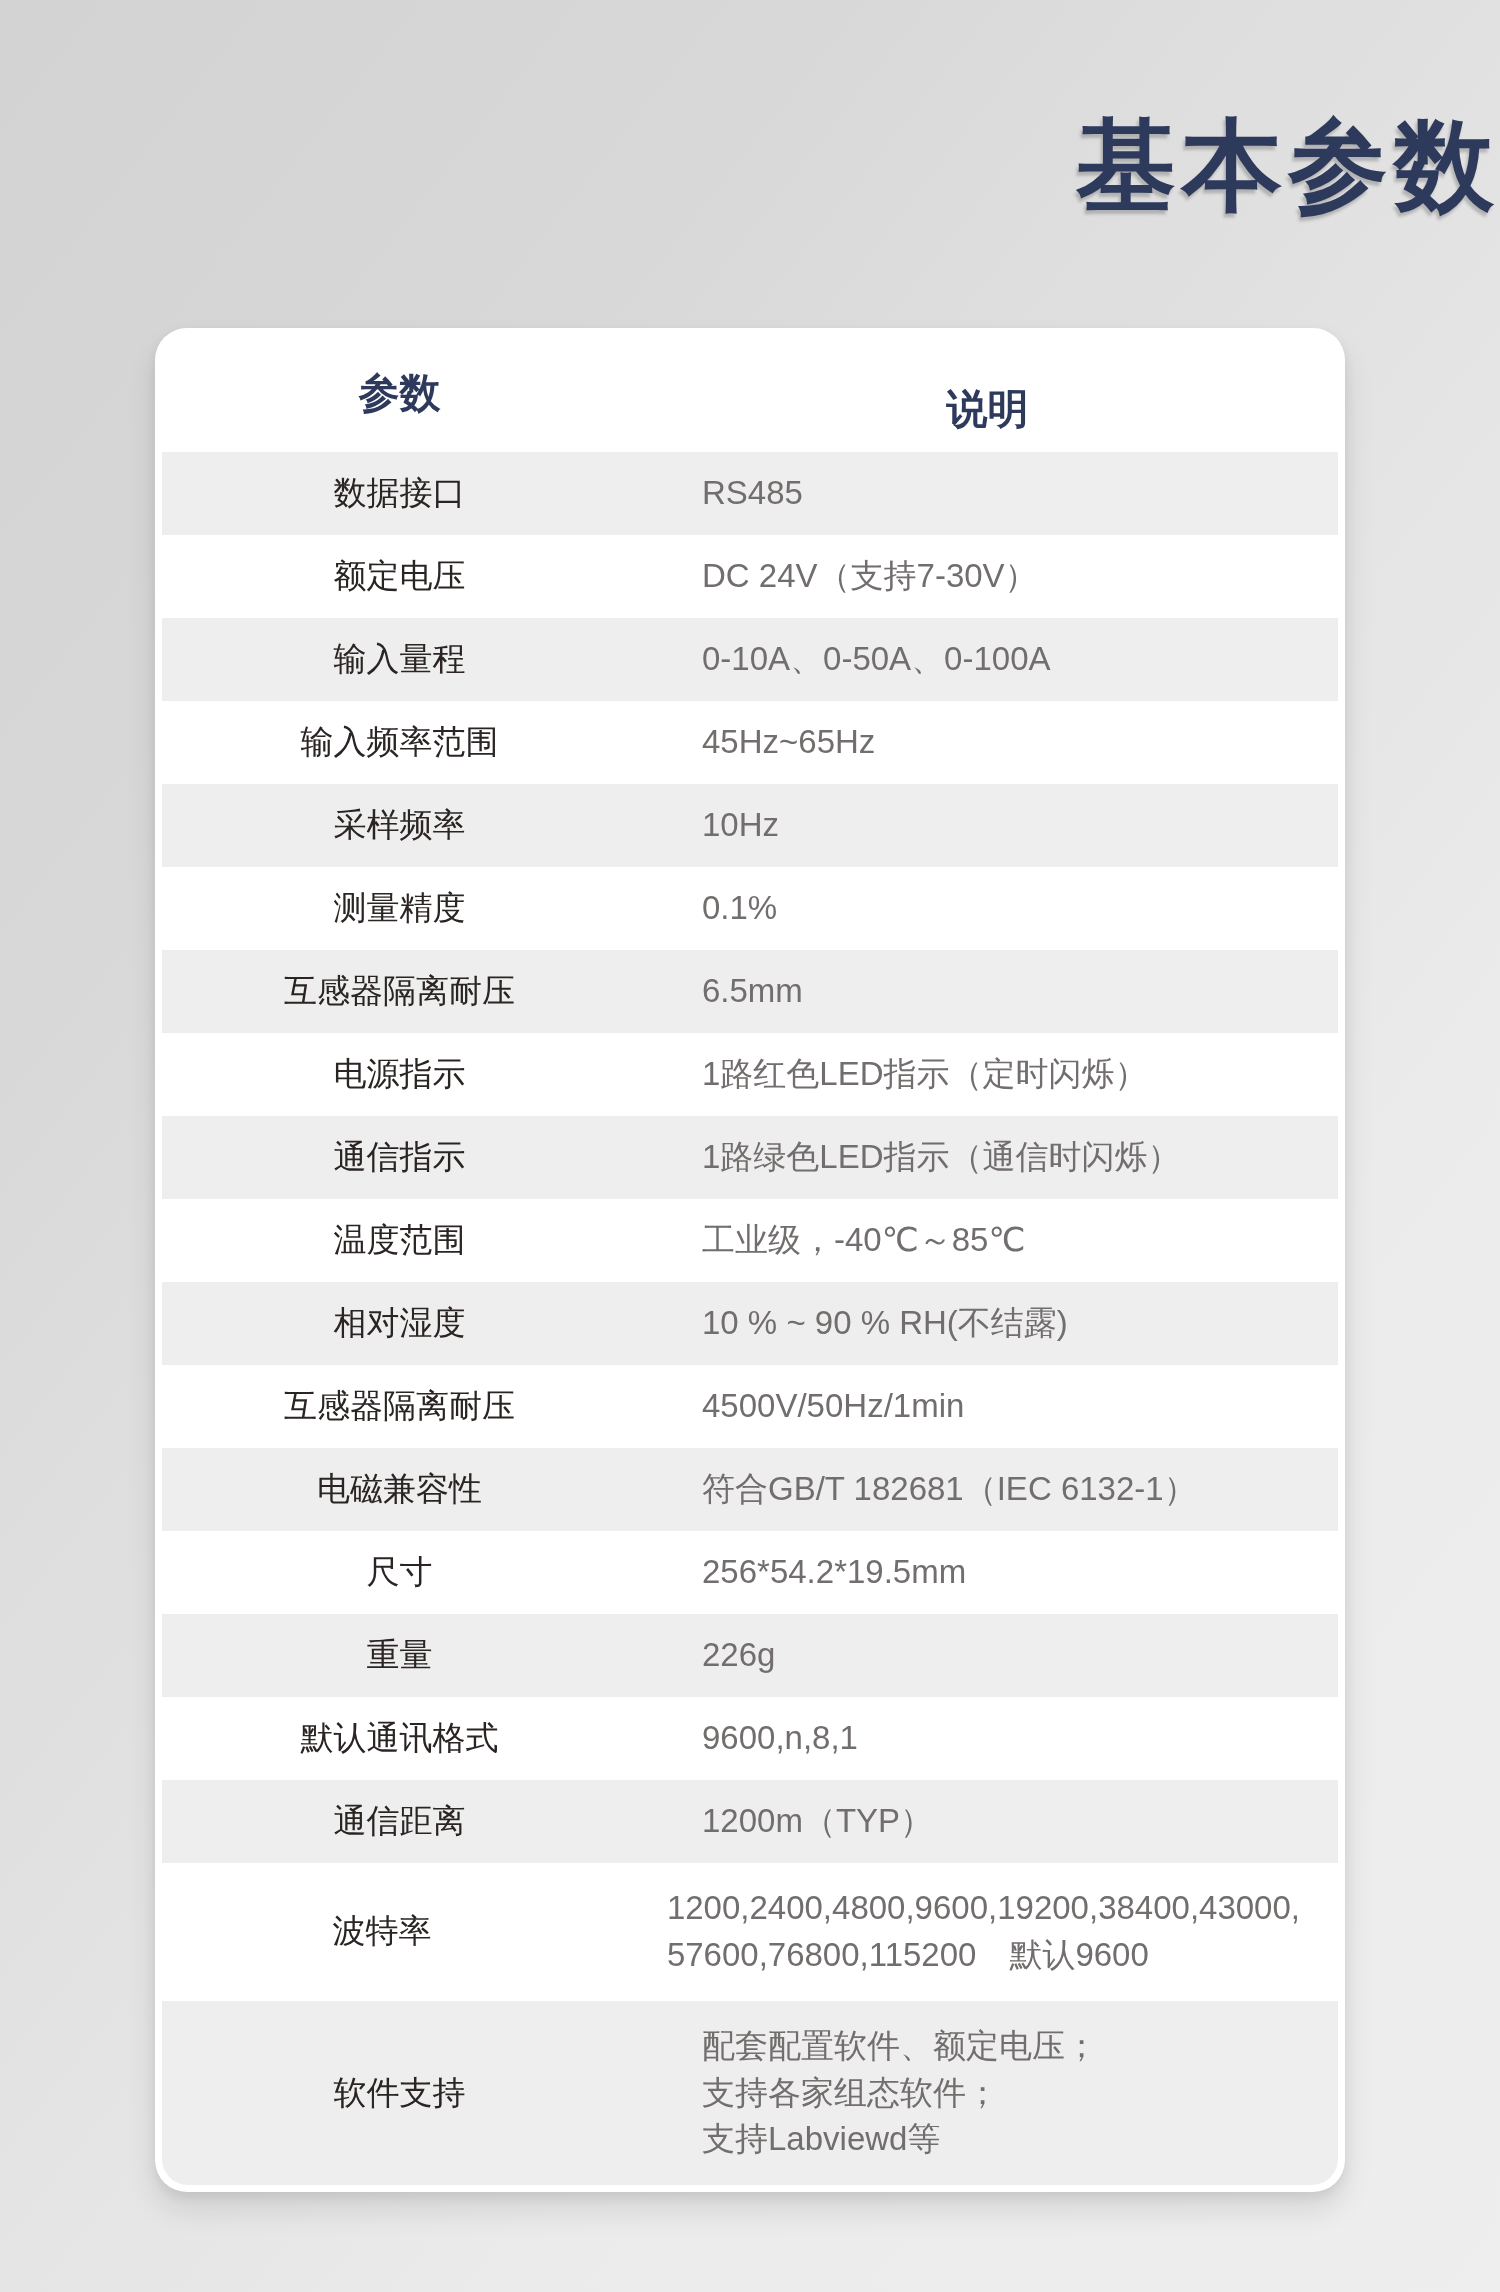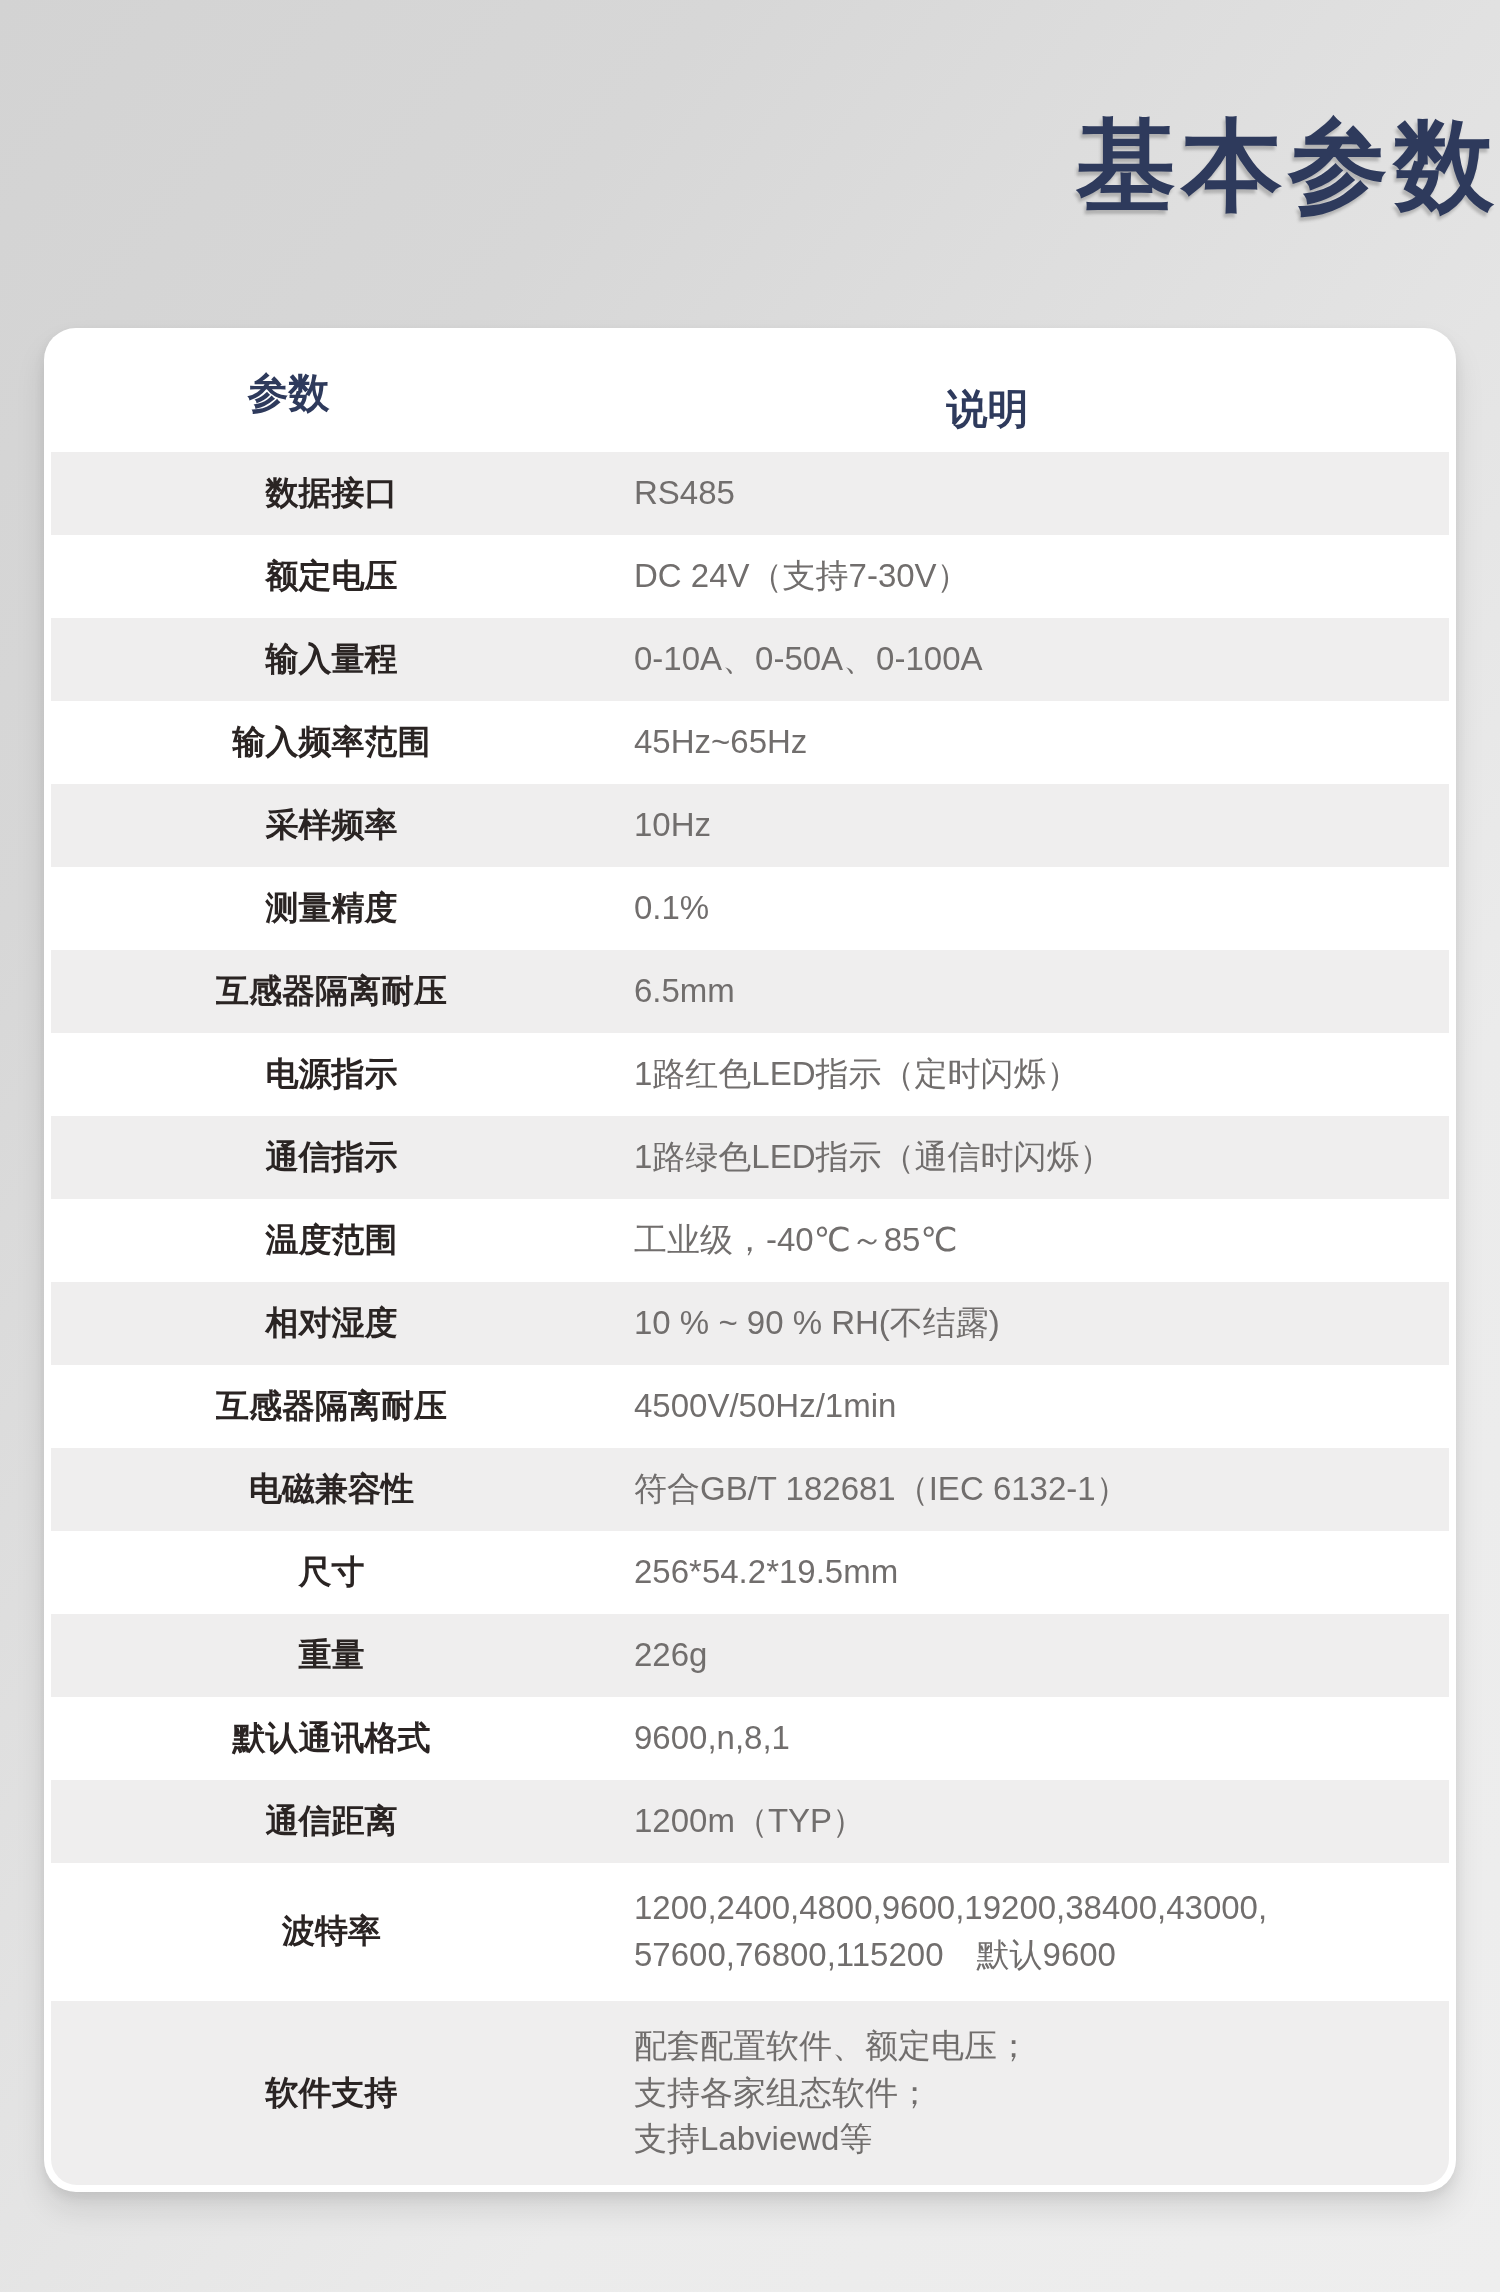--- a/index.html
+++ b/index.html
@@ -23,21 +23,21 @@
   .page-title{
     margin:0;
     font-size:100px;
     line-height:1.2;
     font-weight:700;
     color:var(--navy);
     letter-spacing:6px;
     text-shadow:-2px 4px 3px rgba(60,60,60,0.28);
   }
   .card{
-    width:1412px;
+    width:1190px;
     margin:103px auto 0;
     background:#ffffff;
     border-radius:32px;
     padding:7px;
     box-shadow:0 18px 30px rgba(0,0,0,0.10), 0 5px 12px rgba(0,0,0,0.07);
   }
   .table-inner{
     border-radius:26px;
     overflow:hidden;
     background:#ffffff;
@@ -64,24 +64,23 @@
   }
   .row.gray{background:var(--stripe);}
   .row.multi{padding:22px 0;}
   .cell-label{
     width:475px;
     display:flex;
     align-items:center;
     justify-content:center;
     text-align:center;
     font-size:33px;
-    font-weight:700;
+    font-weight:400;
     color:var(--label-color);
     line-height:1.3;
-    margin-left:43px;
   }
   .cell-value{
     flex:1;
     display:flex;
     align-items:center;
     padding-left:65px;
     padding-right:38px;
     font-size:33px;
     font-weight:400;
     color:var(--value-color);

